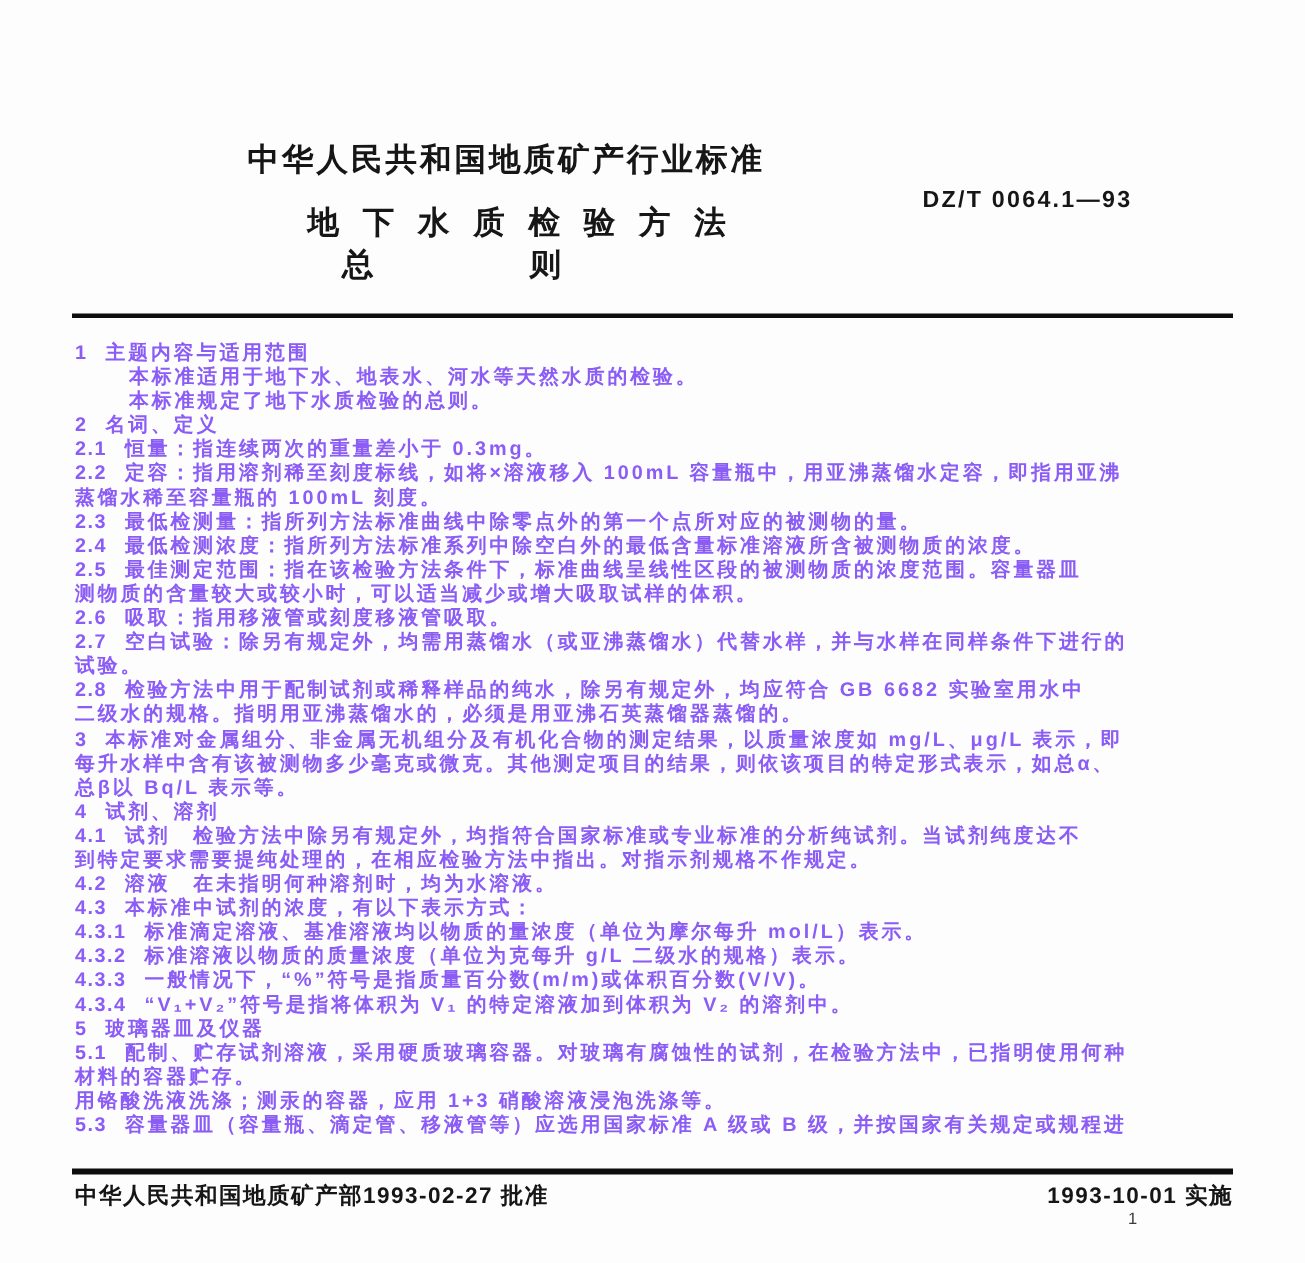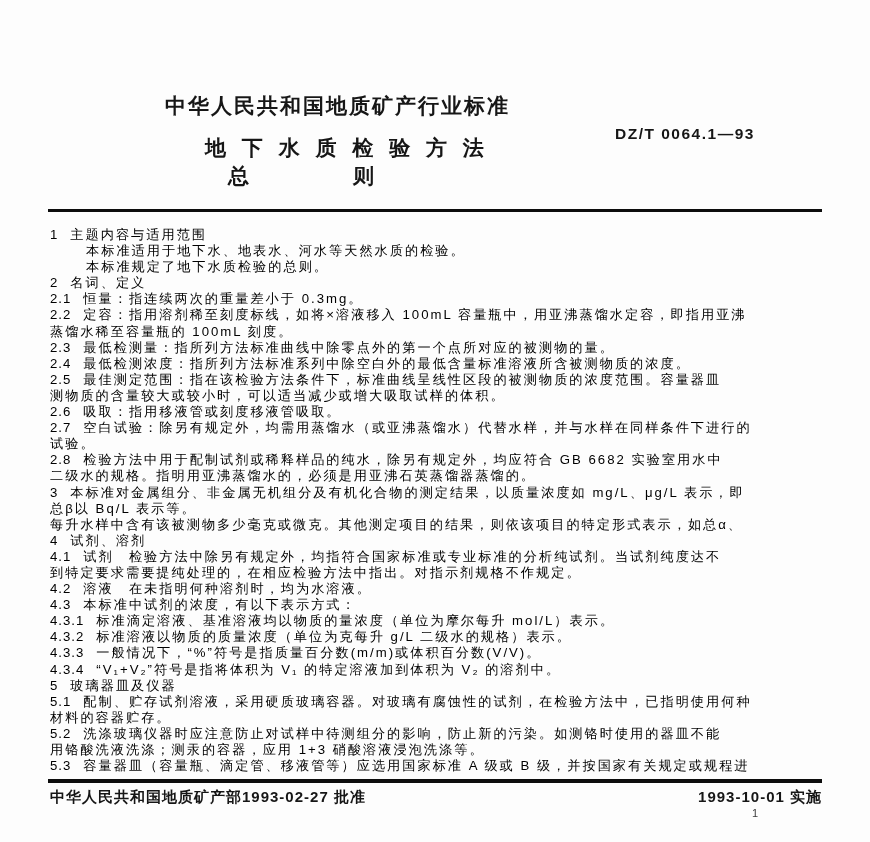--- a/index.html
+++ b/index.html
@@ -35,22 +35,22 @@
   }
   .doc-subtitle .gap{display:inline-block;width:104px;}
   .rule{
     position:absolute;left:48px;width:774px;background:#0d0d0d;
   }
   .rule-top{top:209px;height:3px;}
   .rule-bottom{top:779px;height:4px;}
   
   .doc-body{
     position:absolute;left:50px;top:227px;width:790px;
-    font-size:13.2px;font-weight:400;letter-spacing:2px;
-    color:#000000;
+    font-size:13.2px;font-weight:700;letter-spacing:2px;
+    color:#8b5cf6;
   }
   .doc-body .line{
     margin:0;padding:0;
     height:16.1px;line-height:16.1px;
     white-space:nowrap;
   }
   .doc-body .line .pnum{display:inline-block;margin-right:12px;letter-spacing:1px;}
   .doc-body .line.indent{padding-left:36px;}
   
   .footer{
@@ -93,35 +93,34 @@
       <p class="line"><span class="pnum">2.3</span><span class="ptext">最低检测量：指所列方法标准曲线中除零点外的第一个点所对应的被测物的量。</span></p>
       <p class="line"><span class="pnum">2.4</span><span class="ptext">最低检测浓度：指所列方法标准系列中除空白外的最低含量标准溶液所含被测物质的浓度。</span></p>
       <p class="line"><span class="pnum">2.5</span><span class="ptext">最佳测定范围：指在该检验方法条件下，标准曲线呈线性区段的被测物质的浓度范围。容量器皿</span></p>
       <p class="line"><span class="ptext">测物质的含量较大或较小时，可以适当减少或增大吸取试样的体积。</span></p>
       <p class="line"><span class="pnum">2.6</span><span class="ptext">吸取：指用移液管或刻度移液管吸取。</span></p>
       <p class="line"><span class="pnum">2.7</span><span class="ptext">空白试验：除另有规定外，均需用蒸馏水（或亚沸蒸馏水）代替水样，并与水样在同样条件下进行的</span></p>
       <p class="line"><span class="ptext">试验。</span></p>
       <p class="line"><span class="pnum">2.8</span><span class="ptext">检验方法中用于配制试剂或稀释样品的纯水，除另有规定外，均应符合 GB  6682 实验室用水中</span></p>
       <p class="line"><span class="ptext">二级水的规格。指明用亚沸蒸馏水的，必须是用亚沸石英蒸馏器蒸馏的。</span></p>
       <p class="line"><span class="pnum">3</span><span class="ptext">本标准对金属组分、非金属无机组分及有机化合物的测定结果，以质量浓度如 mg/L、μg/L 表示，即</span></p>
+      <p class="line"><span class="ptext">每升水样中含有该被测物多少毫克或微克。其他测定项目的结果，则依该项目的特定形式表示，如总α、</span></p>
       <p class="line"><span class="ptext">总β以 Bq/L 表示等。</span></p>
-      <p class="line"><span class="ptext">每升水样中含有该被测物多少毫克或微克。其他测定项目的结果，则依该项目的特定形式表示，如总α、</span></p>
       <p class="line"><span class="pnum">4</span><span class="ptext">试剂、溶剂</span></p>
       <p class="line"><span class="pnum">4.1</span><span class="ptext">试剂　检验方法中除另有规定外，均指符合国家标准或专业标准的分析纯试剂。当试剂纯度达不</span></p>
       <p class="line"><span class="ptext">到特定要求需要提纯处理的，在相应检验方法中指出。对指示剂规格不作规定。</span></p>
       <p class="line"><span class="pnum">4.2</span><span class="ptext">溶液　在未指明何种溶剂时，均为水溶液。</span></p>
       <p class="line"><span class="pnum">4.3</span><span class="ptext">本标准中试剂的浓度，有以下表示方式：</span></p>
       <p class="line"><span class="pnum">4.3.1</span><span class="ptext">标准滴定溶液、基准溶液均以物质的量浓度（单位为摩尔每升 mol/L）表示。</span></p>
       <p class="line"><span class="pnum">4.3.2</span><span class="ptext">标准溶液以物质的质量浓度（单位为克每升 g/L 二级水的规格）表示。</span></p>
       <p class="line"><span class="pnum">4.3.3</span><span class="ptext">一般情况下，“%”符号是指质量百分数(m/m)或体积百分数(V/V)。</span></p>
       <p class="line"><span class="pnum">4.3.4</span><span class="ptext">“V₁+V₂”符号是指将体积为 V₁ 的特定溶液加到体积为 V₂ 的溶剂中。</span></p>
       <p class="line"><span class="pnum">5</span><span class="ptext">玻璃器皿及仪器</span></p>
       <p class="line"><span class="pnum">5.1</span><span class="ptext">配制、贮存试剂溶液，采用硬质玻璃容器。对玻璃有腐蚀性的试剂，在检验方法中，已指明使用何种</span></p>
       <p class="line"><span class="ptext">材料的容器贮存。</span></p>
-      <p class="line"><span class="pnum">5.2</span><span class="ptext">洗涤玻璃仪器时应注意防止对试样中待测组分的影响，防止新的污染。如测铬时使用的器皿不能</span></p>
       <p class="line"><span class="ptext">用铬酸洗液洗涤；测汞的容器，应用 1+3 硝酸溶液浸泡洗涤等。</span></p>
       <p class="line"><span class="pnum">5.3</span><span class="ptext">容量器皿（容量瓶、滴定管、移液管等）应选用国家标准 A 级或 B 级，并按国家有关规定或规程进</span></p>
     </div>
 
   <div class="rule rule-bottom"></div>
 
   <div class="footer">
     <span>中华人民共和国地质矿产部1993-02-27 批准</span>
     <span>1993-10-01 实施</span>
   </div>

